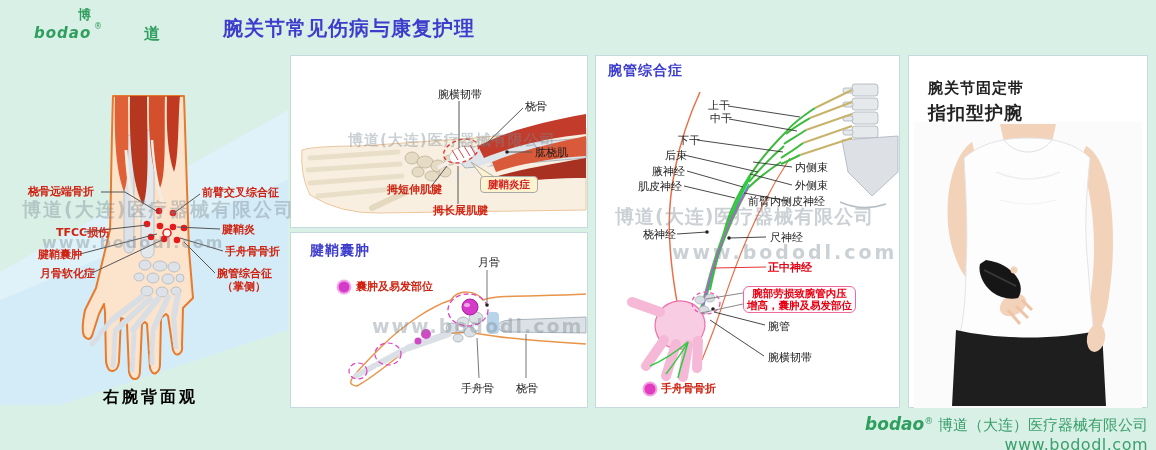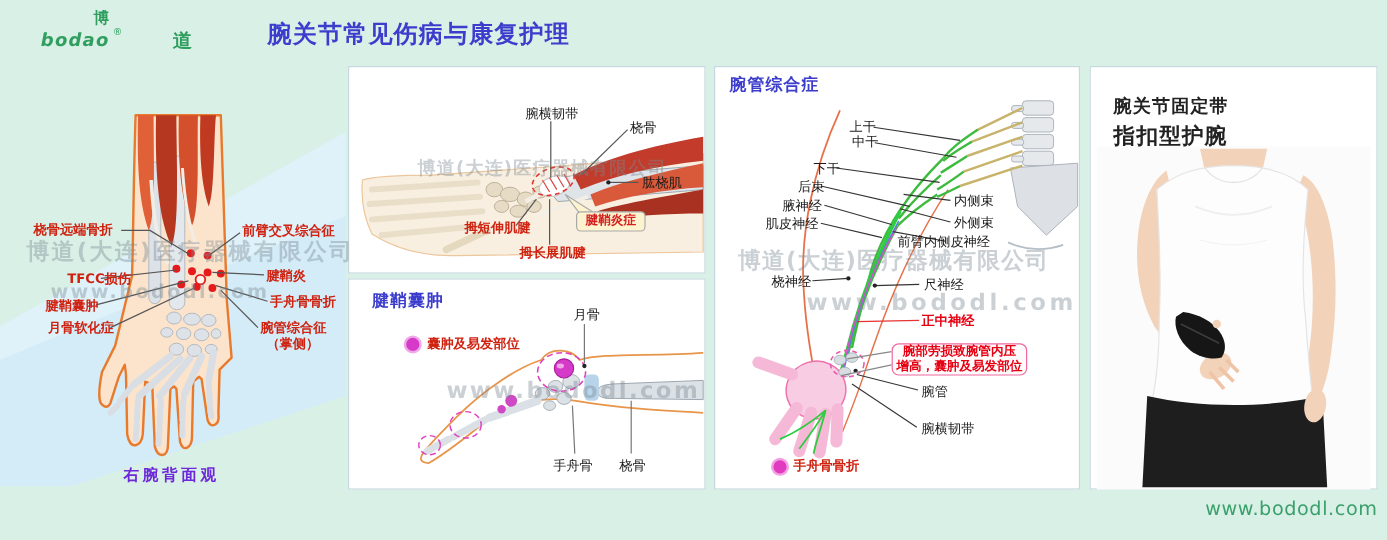--- a/index.html
+++ b/index.html
@@ -9,21 +9,21 @@
 .ptitle{position:absolute;font-size:14px;font-weight:bold;color:#3c3ccd;letter-spacing:1px;white-space:nowrap}
 .lbl{position:absolute;font-size:11px;font-weight:bold;color:#cf2211;white-space:nowrap;line-height:1.15}
 .lblk{position:absolute;font-size:11px;font-weight:500;color:#1a1a1a;white-space:nowrap;line-height:1.15}
 .wm{position:absolute;color:rgba(122,137,148,.40);font-weight:bold;white-space:nowrap;pointer-events:none;z-index:30}
 .page>svg,.page>div{z-index:auto}
 svg.lay{position:absolute;overflow:visible}
 .labels{position:absolute;inset:0;z-index:40}
 .logo-script{font-style:italic;font-weight:bold;color:#2f9e5e}
 .callout{position:absolute;z-index:45;background:#fffafc;border:1.5px solid #f06a9e;border-radius:6px;
   color:#e60012;font-size:10.5px;font-weight:bold;text-align:center;line-height:11.5px;padding:1px 3px;white-space:nowrap}
-.caption-blue{position:absolute;font-size:13px;font-weight:600;color:#6d28d9;letter-spacing:3px;white-space:nowrap}
+.caption-blue{position:absolute;font-size:16px;font-weight:600;color:#000000;letter-spacing:3px;white-space:nowrap}
 .footer-green{color:#3ba06b;white-space:nowrap;text-align:right}
 </style>
 </head>
 <body>
 
 <div class="page">
 
   <div style="position:absolute;left:28px;top:4px;width:150px;height:44px;z-index:50">
     <span style="position:absolute;left:50px;top:2px;font-size:13px;font-weight:bold;color:#2f9e5e">博</span>
     <span class="logo-script" style="position:absolute;left:6px;top:20px;font-size:15px;letter-spacing:1px">bodao</span>
@@ -378,16 +378,20 @@
   <div style="position:absolute;left:928px;top:101px;font-size:18px;font-weight:600;color:#222;letter-spacing:1px;z-index:40">指扣型护腕</div>
 
   <div class="wm" style="left:22px;top:197px;font-size:19px;letter-spacing:2px">博道(大连)医疗器械有限公司</div>
   <div class="wm" style="left:42px;top:233px;font-size:16px;letter-spacing:2px">www.bododl.com</div>
   <div class="wm" style="left:348px;top:131px;font-size:15px;letter-spacing:1px">博道(大连)医疗器械有限公司</div>
   <div class="wm" style="left:372px;top:315px;font-size:19px;letter-spacing:2px">www.bododl.com</div>
   <div class="wm" style="left:615px;top:204px;font-size:19px;letter-spacing:1px">博道(大连)医疗器械有限公司</div>
   <div class="wm" style="left:672px;top:241px;font-size:19px;letter-spacing:3px">www.bododl.com</div>
 
   <div style="position:absolute;right:8px;top:414px;z-index:50;text-align:right">
+    <div class="footer-green" style="font-size:15px">
+      <span class="logo-script" style="font-size:17px">bodao</span><span style="font-size:9px;vertical-align:super;color:#3ba06b">®</span>
+      <span>博道（大连）医疗器械有限公司</span>
+    </div>
     <div class="footer-green" style="font-size:16px;letter-spacing:0.5px">www.bododl.com</div>
   </div>
 
 </div>
 
 </body></html>

